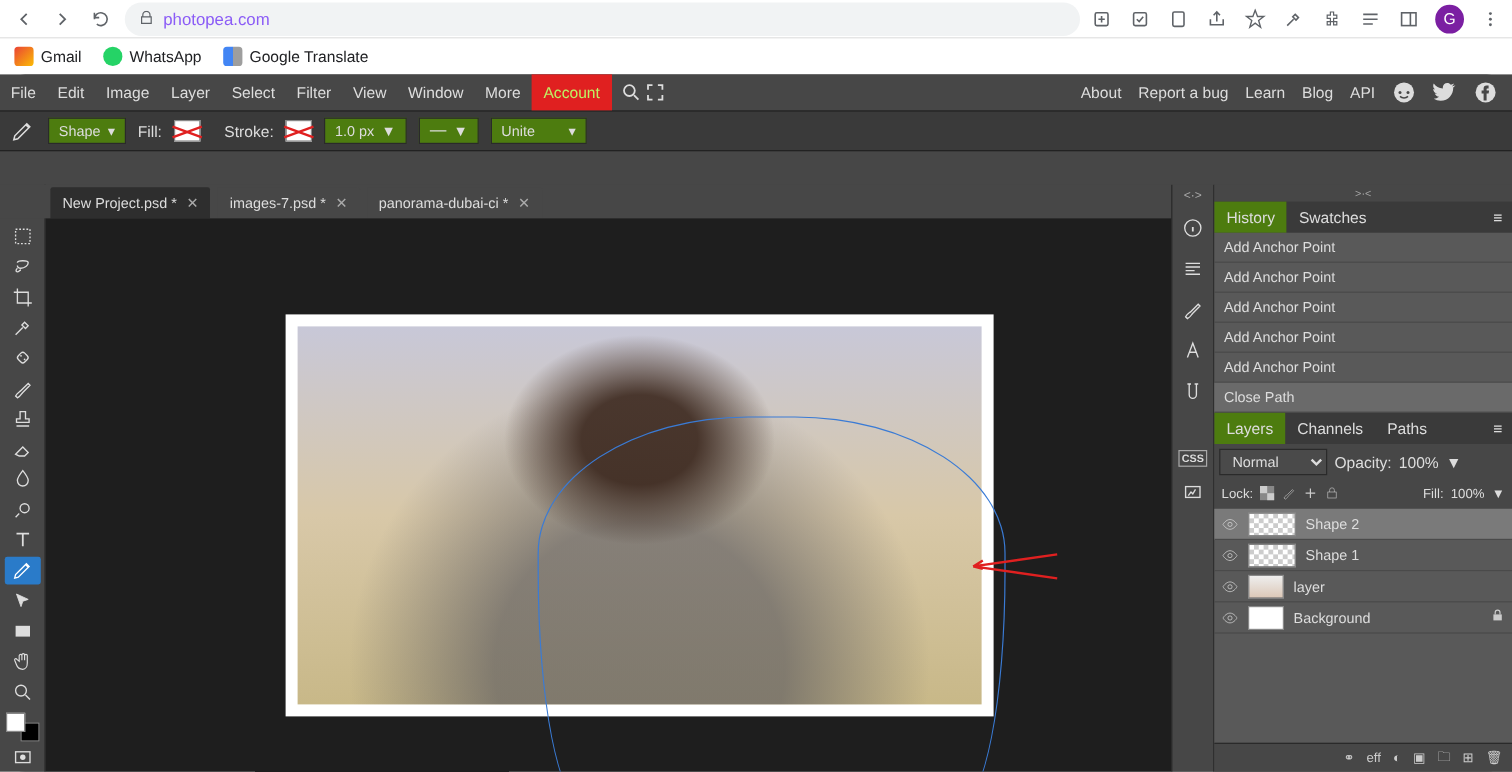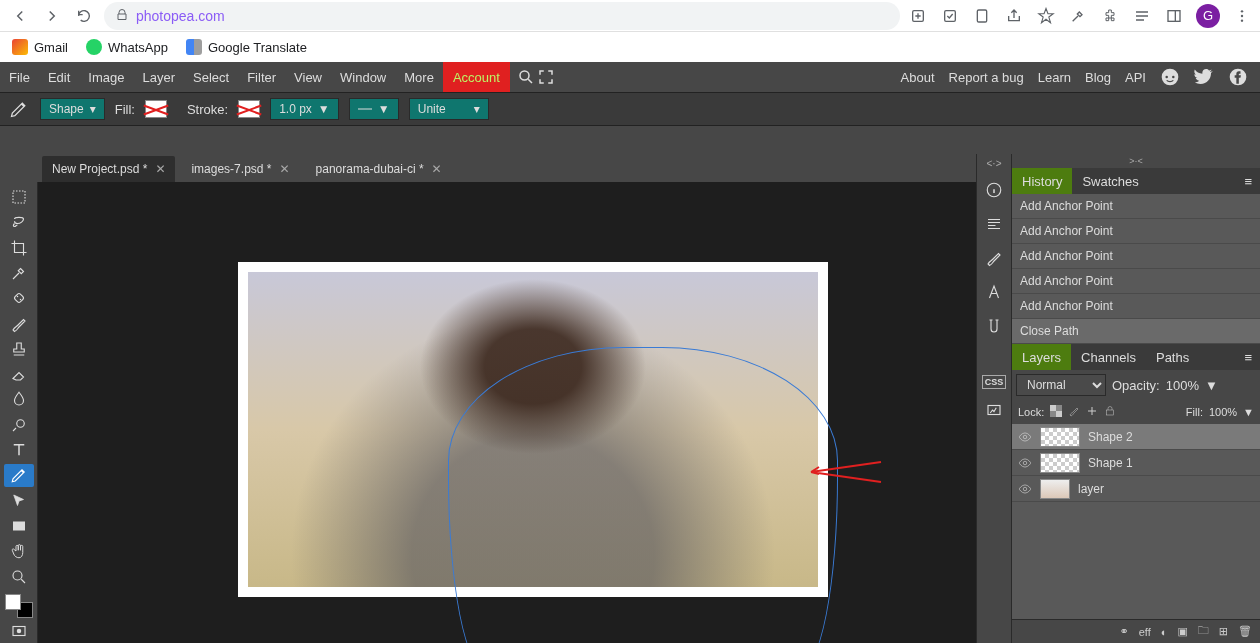--- a/index.html
+++ b/index.html
@@ -28,21 +28,21 @@
   
   .menu-bar { height: 30px; display: flex; align-items: center; background: #474747; }
   .menu-item { padding: 0 9px; height: 30px; display: flex; align-items: center; cursor: pointer; }
   .menu-item.account { background: #e02020; color: #bef264; padding: 0 10px; }
   .menu-right { margin-left: auto; display: flex; align-items: center; gap: 14px; padding-right: 12px; }
   .menu-icon { width: 20px; height: 20px; display: flex; align-items: center; justify-content: center; }
 
   
   .options-bar { height: 34px; display: flex; align-items: center; background: #3a3a3a; padding: 0 8px; gap: 10px; border-top: 1px solid #222; border-bottom: 1px solid #222; }
   .opt-icon { width: 22px; height: 22px; display: flex; align-items: center; justify-content: center; }
-  .opt-select { background: #0f766e; border: 1px solid #2a2a2a; color: #ddd; padding: 3px 8px; font-size: 12px; display: flex; align-items: center; gap: 6px; }
+  .opt-select { background: #4d7c0f; border: 1px solid #2a2a2a; color: #ddd; padding: 3px 8px; font-size: 12px; display: flex; align-items: center; gap: 6px; }
   .swatch-x { width: 22px; height: 18px; background: #fff; position: relative; border: 1px solid #888; }
   .swatch-x::before, .swatch-x::after { content: ''; position: absolute; width: 130%; height: 2px; background: #e02020; top: 50%; left: -15%; }
   .swatch-x::before { transform: rotate(20deg); }
   .swatch-x::after { transform: rotate(-20deg); }
   
   
   .tabs { height: 28px; display: flex; align-items: flex-end; background: #474747; padding-left: 40px; }
   .tab { height: 26px; padding: 0 10px; background: #2e2e2e; display: flex; align-items: center; gap: 8px; font-size: 12px; margin-right: 6px; border-radius: 2px 2px 0 0; }
   .tab.inactive { background: #474747; }
   .tab .close-x { color: #aaa; }
@@ -522,20 +522,32 @@
           <span class="layer-name">Shape 1</span>
         </div>
         <div class="layer-row">
           <span class="eye"><svg viewBox="0 0 24 24" width="14" height="14">
                 <path d="M2 12s4-7 10-7 10 7 10 7-4 7-10 7S2 12 2 12z" stroke="#ddd" fill="none"></path>
                 <circle cx="12" cy="12" r="3" stroke="#ddd" fill="none"></circle>
               </svg></span>
           <div class="thumb img2"></div>
           <span class="layer-name">layer</span>
         </div>
+        <div class="layer-row">
+          <span class="eye"><svg viewBox="0 0 24 24" width="14" height="14">
+                <path d="M2 12s4-7 10-7 10 7 10 7-4 7-10 7S2 12 2 12z" stroke="#ddd" fill="none"></path>
+                <circle cx="12" cy="12" r="3" stroke="#ddd" fill="none"></circle>
+              </svg></span>
+          <div class="thumb white"></div>
+          <span class="layer-name">Background</span>
+          <span class="lock-icon"><svg width="12" height="12" viewBox="0 0 24 24">
+                <rect x="5" y="10" width="14" height="10" fill="#ccc"></rect>
+                <path d="M8 10V7a4 4 0 0 1 8 0v3" stroke="#ccc" fill="none" stroke-width="2"></path>
+              </svg></span>
+        </div>
       </div>
       <div class="layers-footer">
         <span>⚭</span>
         <span>eff</span>
         <span>◐</span>
         <span>▣</span>
         <span>🗀</span>
         <span>⊞</span>
         <span>🗑</span>
       </div>

